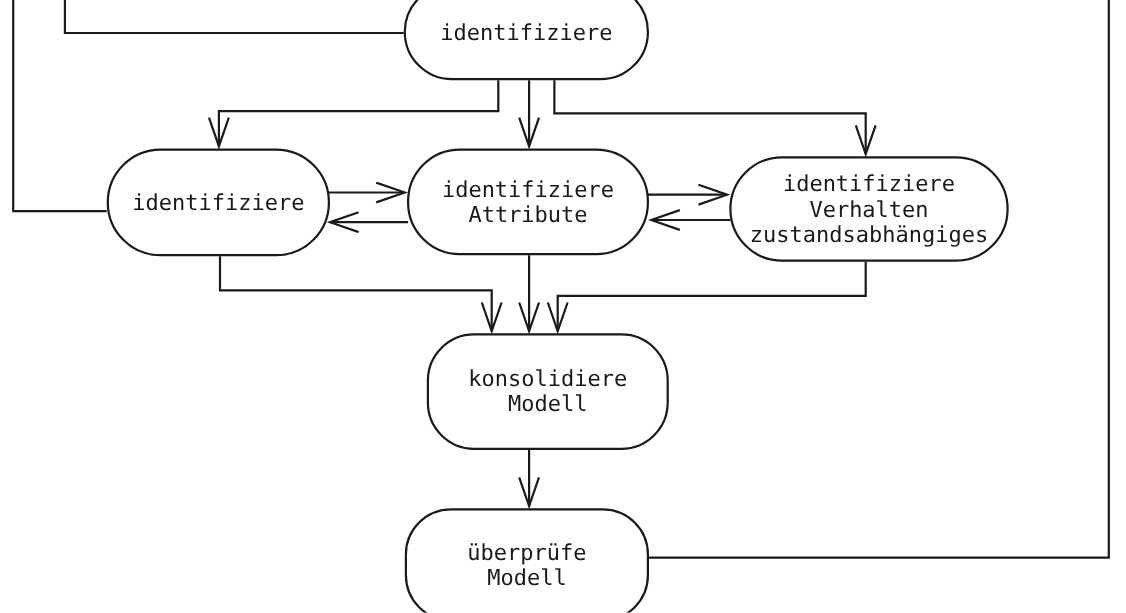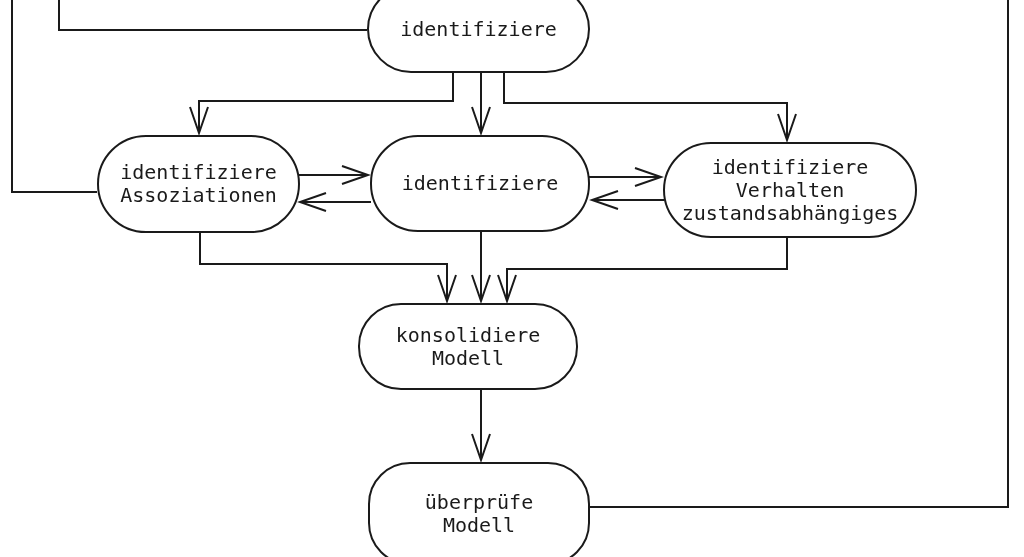--- a/index.html
+++ b/index.html
@@ -67,34 +67,34 @@
       <path d="M590,507 H1008 V0"></path>
     </g>
   </svg>
 
   <div class="node" style="left:367px; top:-15px; width:223px; height:88px; border-radius:44px;">
     <span>identifiziere</span>
   </div>
 
   <div class="node" style="left:97px; top:135px; width:203px; height:98px; border-radius:49px;">
     <span>identifiziere</span>
-    <span>Assoziationen</span>
   </div>
 
   <div class="node" style="left:370px; top:135px; width:220px; height:97px; border-radius:48px;">
     <span>identifiziere</span>
+    <span>Attribute</span>
   </div>
 
   <div class="node" style="left:663px; top:142px; width:254px; height:96px; border-radius:48px;">
     <span>identifiziere</span>
     <span>Verhalten</span>
     <span>zustandsabhängiges</span>
   </div>
 
-  <div class="node" style="left:358px; top:303px; width:220px; height:87px; border-radius:43px;justify-content:center;">
+  <div class="node" style="left:388px; top:303px; width:220px; height:106px; border-radius:43px;justify-content:center;">
     <span>konsolidiere</span>
     <span>Modell</span>
   </div>
 
   <div class="node" style="left:368px; top:462px; width:222px; height:103px; border-radius:42px;">
     <span>überprüfe</span>
     <span>Modell</span>
   </div>
 
 </div>

